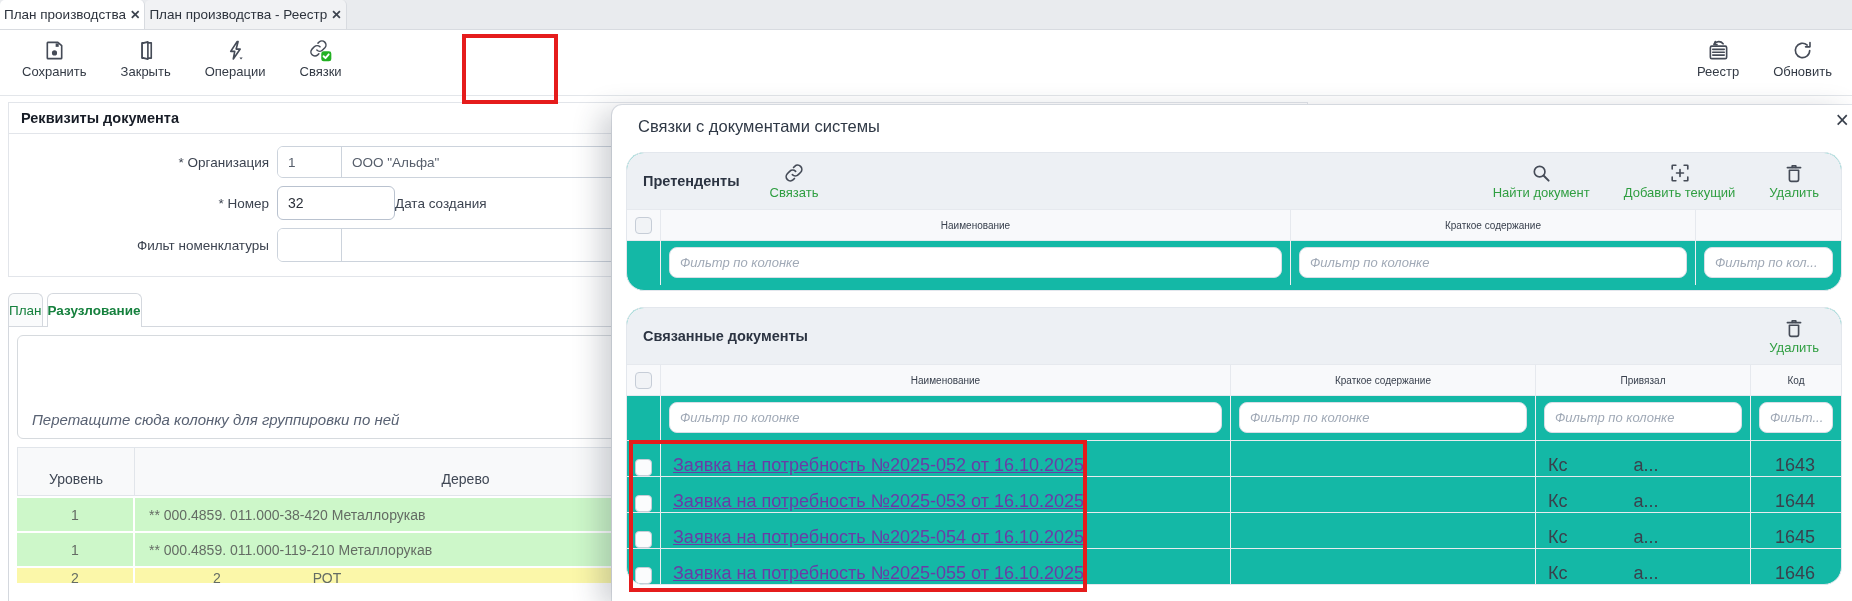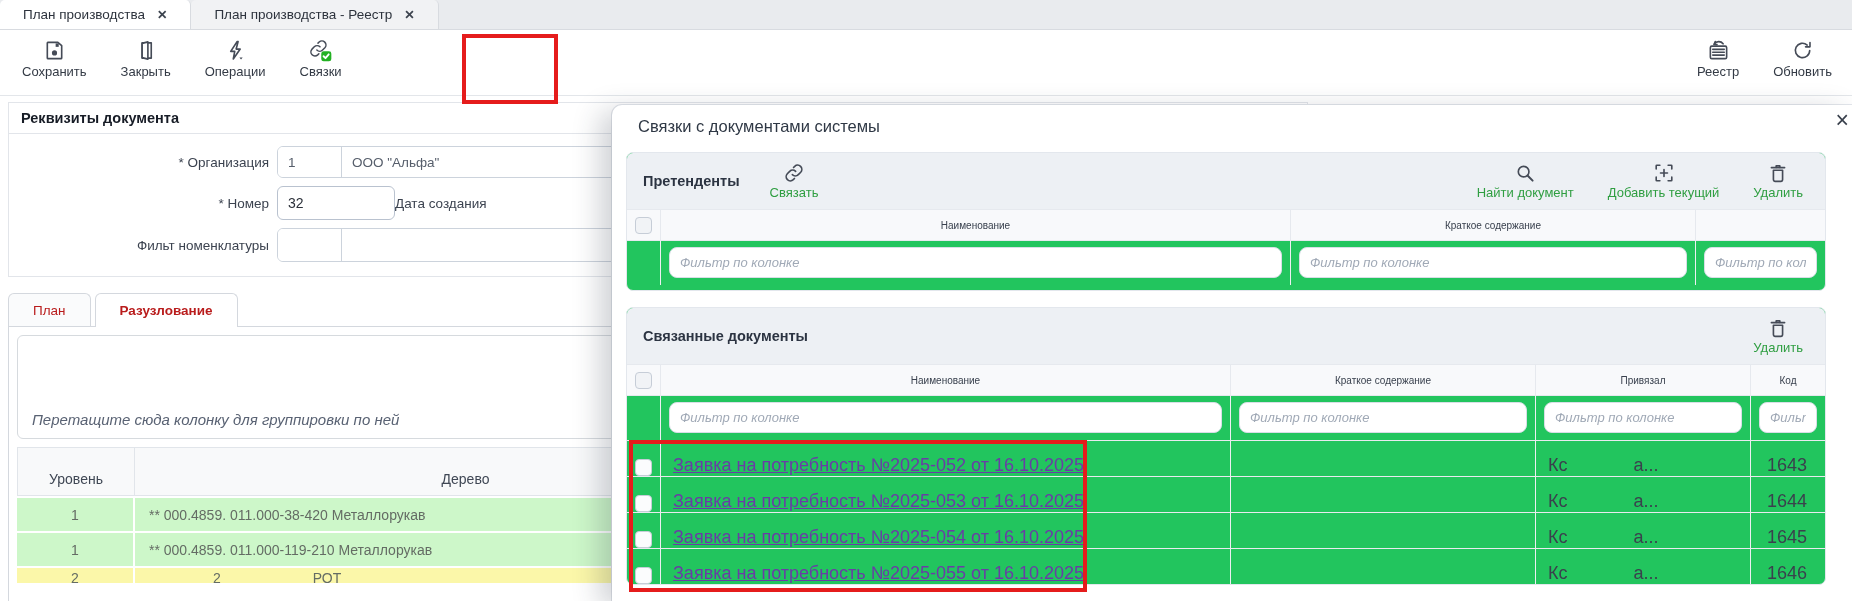--- a/index.html
+++ b/index.html
@@ -1,21 +1,21 @@
 <!DOCTYPE html>
 <html><head>
 <meta charset="utf-8">
 <style>
   *{box-sizing:border-box;margin:0;padding:0}
   body{font-family:"Liberation Sans",sans-serif;background:#fff}
   .screen{position:relative;width:1852px;height:601px;background:#fff;overflow:hidden;color:#2e3440}
 
   
   .tabbar{display:flex;height:30px;background:#e9ebee;border-bottom:1px solid #d8dbe0}
-  .wtab{display:flex;align-items:center;gap:12px;padding:0 23px;font-size:13.5px;color:#2d333d;
+  .wtab{display:flex;align-items:center;gap:4px;padding:0 4px;font-size:13.5px;color:#2d333d;
         background:#f1f2f4;border-right:1px solid #d8dbe0;border-radius:5px 5px 0 0;cursor:default}
   .wtab.active{background:#fff}
   .wtab .x{font-size:12.5px;color:#3c434e;font-weight:bold}
 
   
   .toolbar{display:flex;align-items:flex-start;gap:26px;height:66px;padding:7px 16px 0 18px;
            background:#fff;border-bottom:1px solid #e3e6ea}
   .tbtn{display:flex;flex-direction:column;align-items:center;gap:2px;background:none;border:none;
         font-size:13px;color:#333a45;padding:2px 4px;cursor:pointer;font-family:inherit}
   .tbtn svg{width:23px;height:23px;stroke:#454b57;fill:none;stroke-width:1.7;stroke-linecap:round;stroke-linejoin:round}
@@ -31,21 +31,21 @@
   .compound{display:flex;width:340px;height:100%;border:1px solid #ccd3dc;border-radius:6px;overflow:hidden;background:#fff}
   .compound input{border:none;outline:none;font-size:13.5px;color:#565e6b;padding:0 10px;font-family:inherit;min-width:0}
   .seg1{width:64px;border-right:1px solid #ccd3dc !important}
   .seg2{flex:1}
   .numinput{width:118px;height:100%;border:1px solid #b9c2cf;border-radius:6px;font-size:14px;
             color:#2c313a;padding:0 10px;outline:none;font-family:inherit}
   .datelabel{font-size:13.5px;color:#3c4350;white-space:nowrap}
 
   
   .subtabs{display:flex;gap:4px;margin:16px 0 0 8px;height:33px}
-  .stab{display:flex;align-items:center;padding:0 24px;font-size:13.5px;color:#b91c1c;background:#fafbfc;
+  .stab{display:flex;align-items:center;padding:0 0;font-size:13.5px;color:#15803d;background:#fafbfc;
         border:1px solid #d4d8de;border-bottom:none;border-radius:6px 6px 0 0;cursor:pointer}
   .stab.active{background:#fff;font-weight:bold;position:relative;z-index:2;margin-bottom:-1px}
   .contentbox{margin-left:8px;width:1240px;height:290px;border:1px solid #d4d8de;background:#fff;padding:8px}
   .dropzone{width:1180px;height:104px;border:1px solid #d6dade;border-radius:6px;display:flex;
             align-items:flex-end;padding:10px 14px}
   .drophint{font-size:15px;font-style:italic;color:#596273}
   .treetable{margin-top:8px;width:800px}
   .trow{display:grid;grid-template-columns:118px 662px}
   .th-cell{display:flex;align-items:flex-end;justify-content:center;height:49px;background:#f8f9fa;
            border:1px solid #e1e5ea;border-left:none;font-size:14px;color:#3f4754;padding-bottom:8px}
@@ -56,21 +56,21 @@
   .trow.green .td-cell{background:#cdf7c9}
   .trow.yellow .td-cell{background:#fbf7a9}
   .trow.partial{height:15px;overflow:hidden}
   .trow.partial .td-cell{align-items:flex-start;line-height:20px;height:15px}
 
   
   .modal{position:absolute;left:612px;top:105px;right:0;bottom:0;background:#fff;z-index:5;
          border-top-left-radius:10px;box-shadow:-12px 6px 28px rgba(35,45,65,.22),0 0 0 1px #e4e7ec}
   .m-title{padding:12px 0 0 26px;font-size:16.5px;color:#2f3845}
   .m-close{position:absolute;top:4px;right:3px;font-size:23px;color:#39404c;background:none;border:none;cursor:pointer;line-height:1}
-  .mpanel{margin:16px 26px 0 14px;border:1px solid #e3e7ed;border-radius:7px;overflow:hidden;background:#22c55e}
+  .mpanel{margin:16px 10px 0 14px;border:1px solid #e3e7ed;border-radius:18px;overflow:hidden;background:#14b8a6}
   .mhead{display:flex;align-items:center;background:#edf0f4;height:56px;padding:0 16px;gap:30px}
   .mlabel{font-size:14.5px;font-weight:bold;color:#2c3442}
   .gbtn{display:flex;flex-direction:column;align-items:center;gap:1px;background:none;border:none;
         font-size:13px;color:#2f9e41;cursor:pointer;font-family:inherit;white-space:nowrap}
   .gbtn svg{width:22px;height:22px;stroke:#454b57;fill:none;stroke-width:1.8;stroke-linecap:round;stroke-linejoin:round}
   .rightbtns{display:flex;gap:34px;margin-left:auto;padding-right:6px}
   .grid1{display:grid;grid-template-columns:34px 630px 405px 1fr}
   .grid2{display:grid;grid-template-columns:34px 570px 305px 215px 1fr}
   .theadrow{background:#f8f9fb;border-top:1px solid #e6e9ee;border-bottom:1px solid #e6e9ee}
   .th{display:flex;align-items:center;justify-content:center;height:30px;font-size:10px;color:#39414e;border-right:1px solid #e6e9ee}

